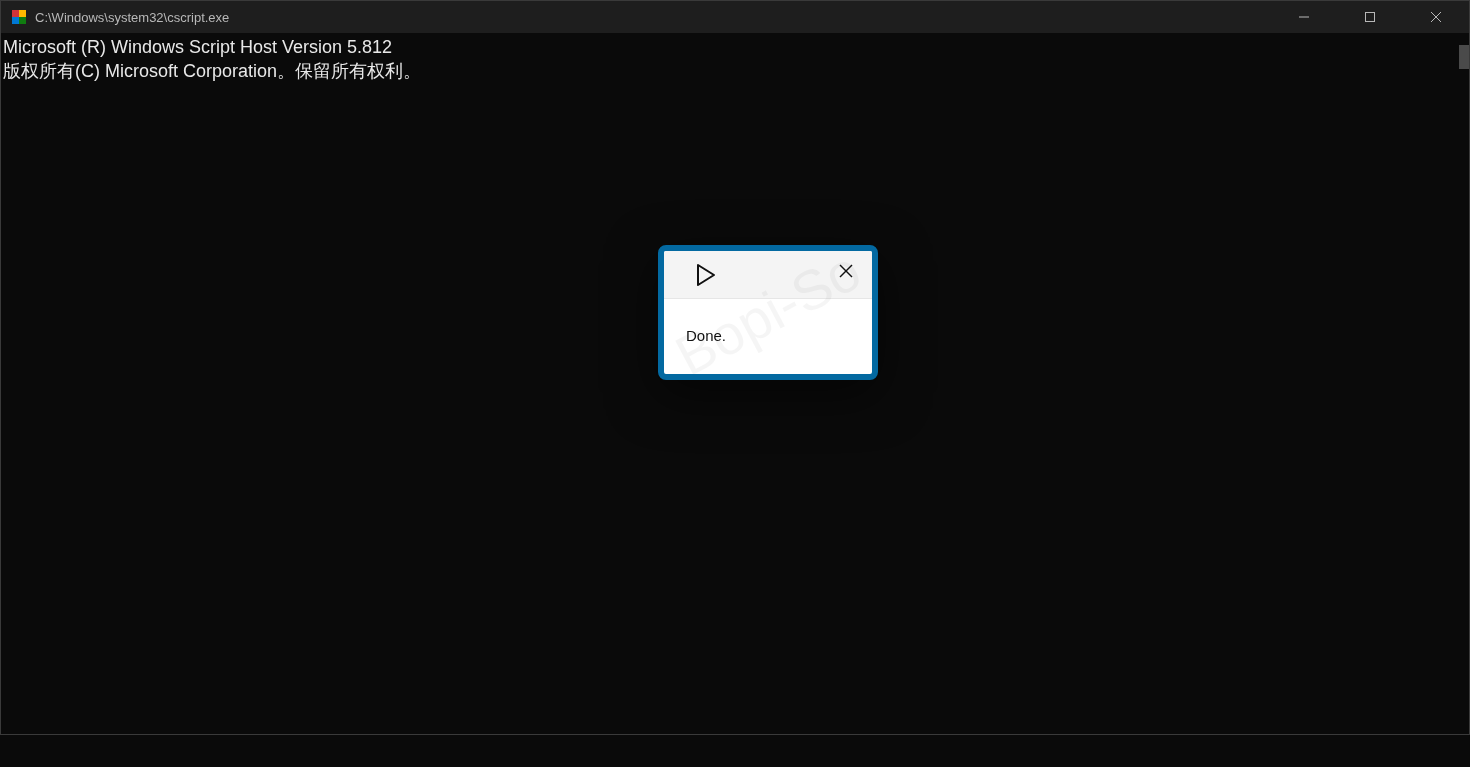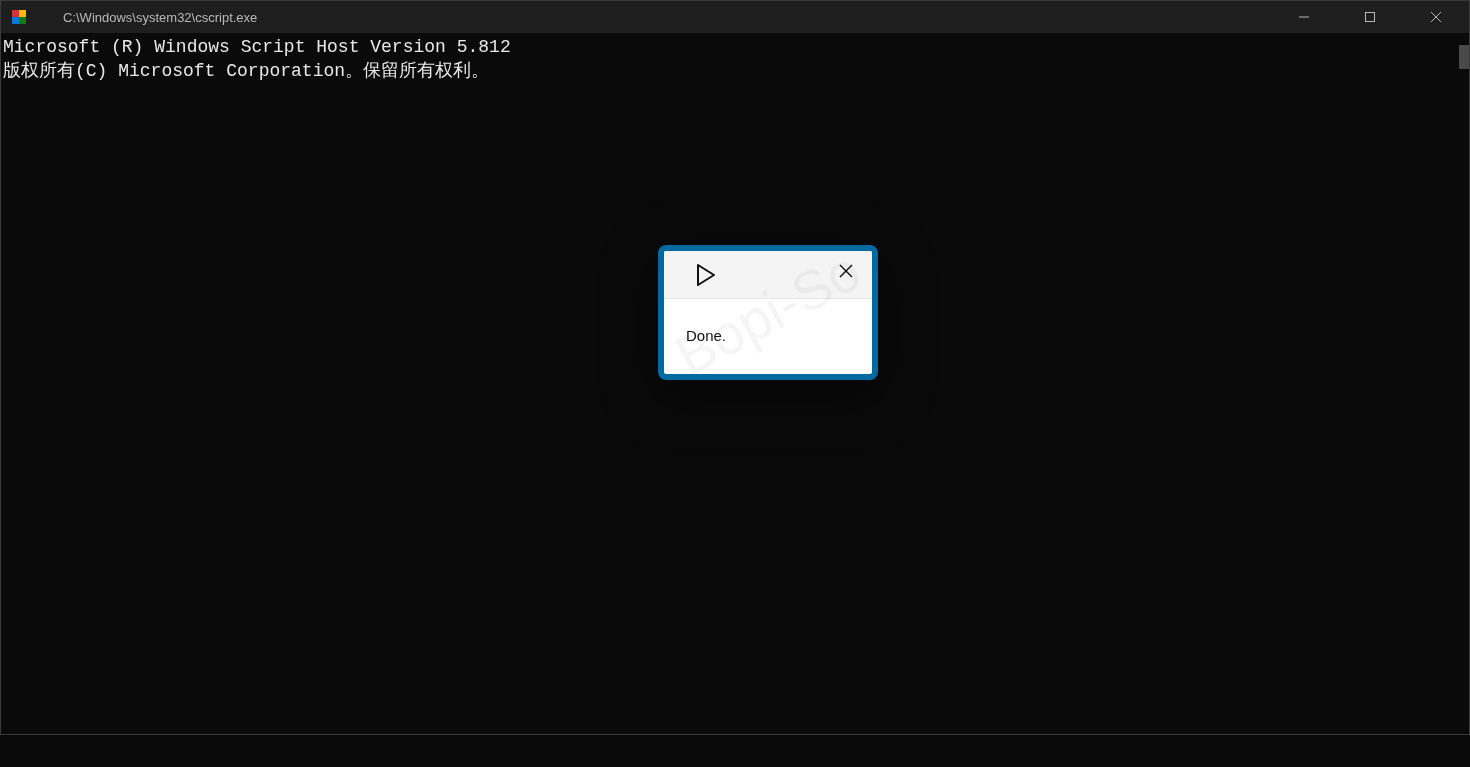--- a/index.html
+++ b/index.html
@@ -27,21 +27,20 @@
   .titlebar {
     height: 32px;
     background: #1e1e1e;
     display: flex;
     align-items: center;
     padding-left: 10px;
     box-sizing: border-box;
     color: #b8b8b8;
     font-size: 13px;
     position: relative;
-    gap: 28px;
   }
 
   .titlebar .app-icon {
     width: 16px;
     height: 16px;
     margin-right: 8px;
     display: inline-block;
   }
 
   .titlebar .app-icon svg { display:block; }
@@ -64,21 +63,21 @@
   .win-btn svg { display:block; }
 
   .console-body {
     position: absolute;
     top: 32px;
     left: 0;
     right: 10px;
     bottom: 0;
     padding: 2px 2px;
     color: #e8e8e8;
-    font-family: Liberation Mono, monospace;
+    font-family: Liberation Sans, sans-serif;
     font-size: 18px;
     line-height: 24px;
     white-space: pre;
   }
 
   
   .scrollbar-track {
     position: absolute;
     top: 32px;
     right: 0;

